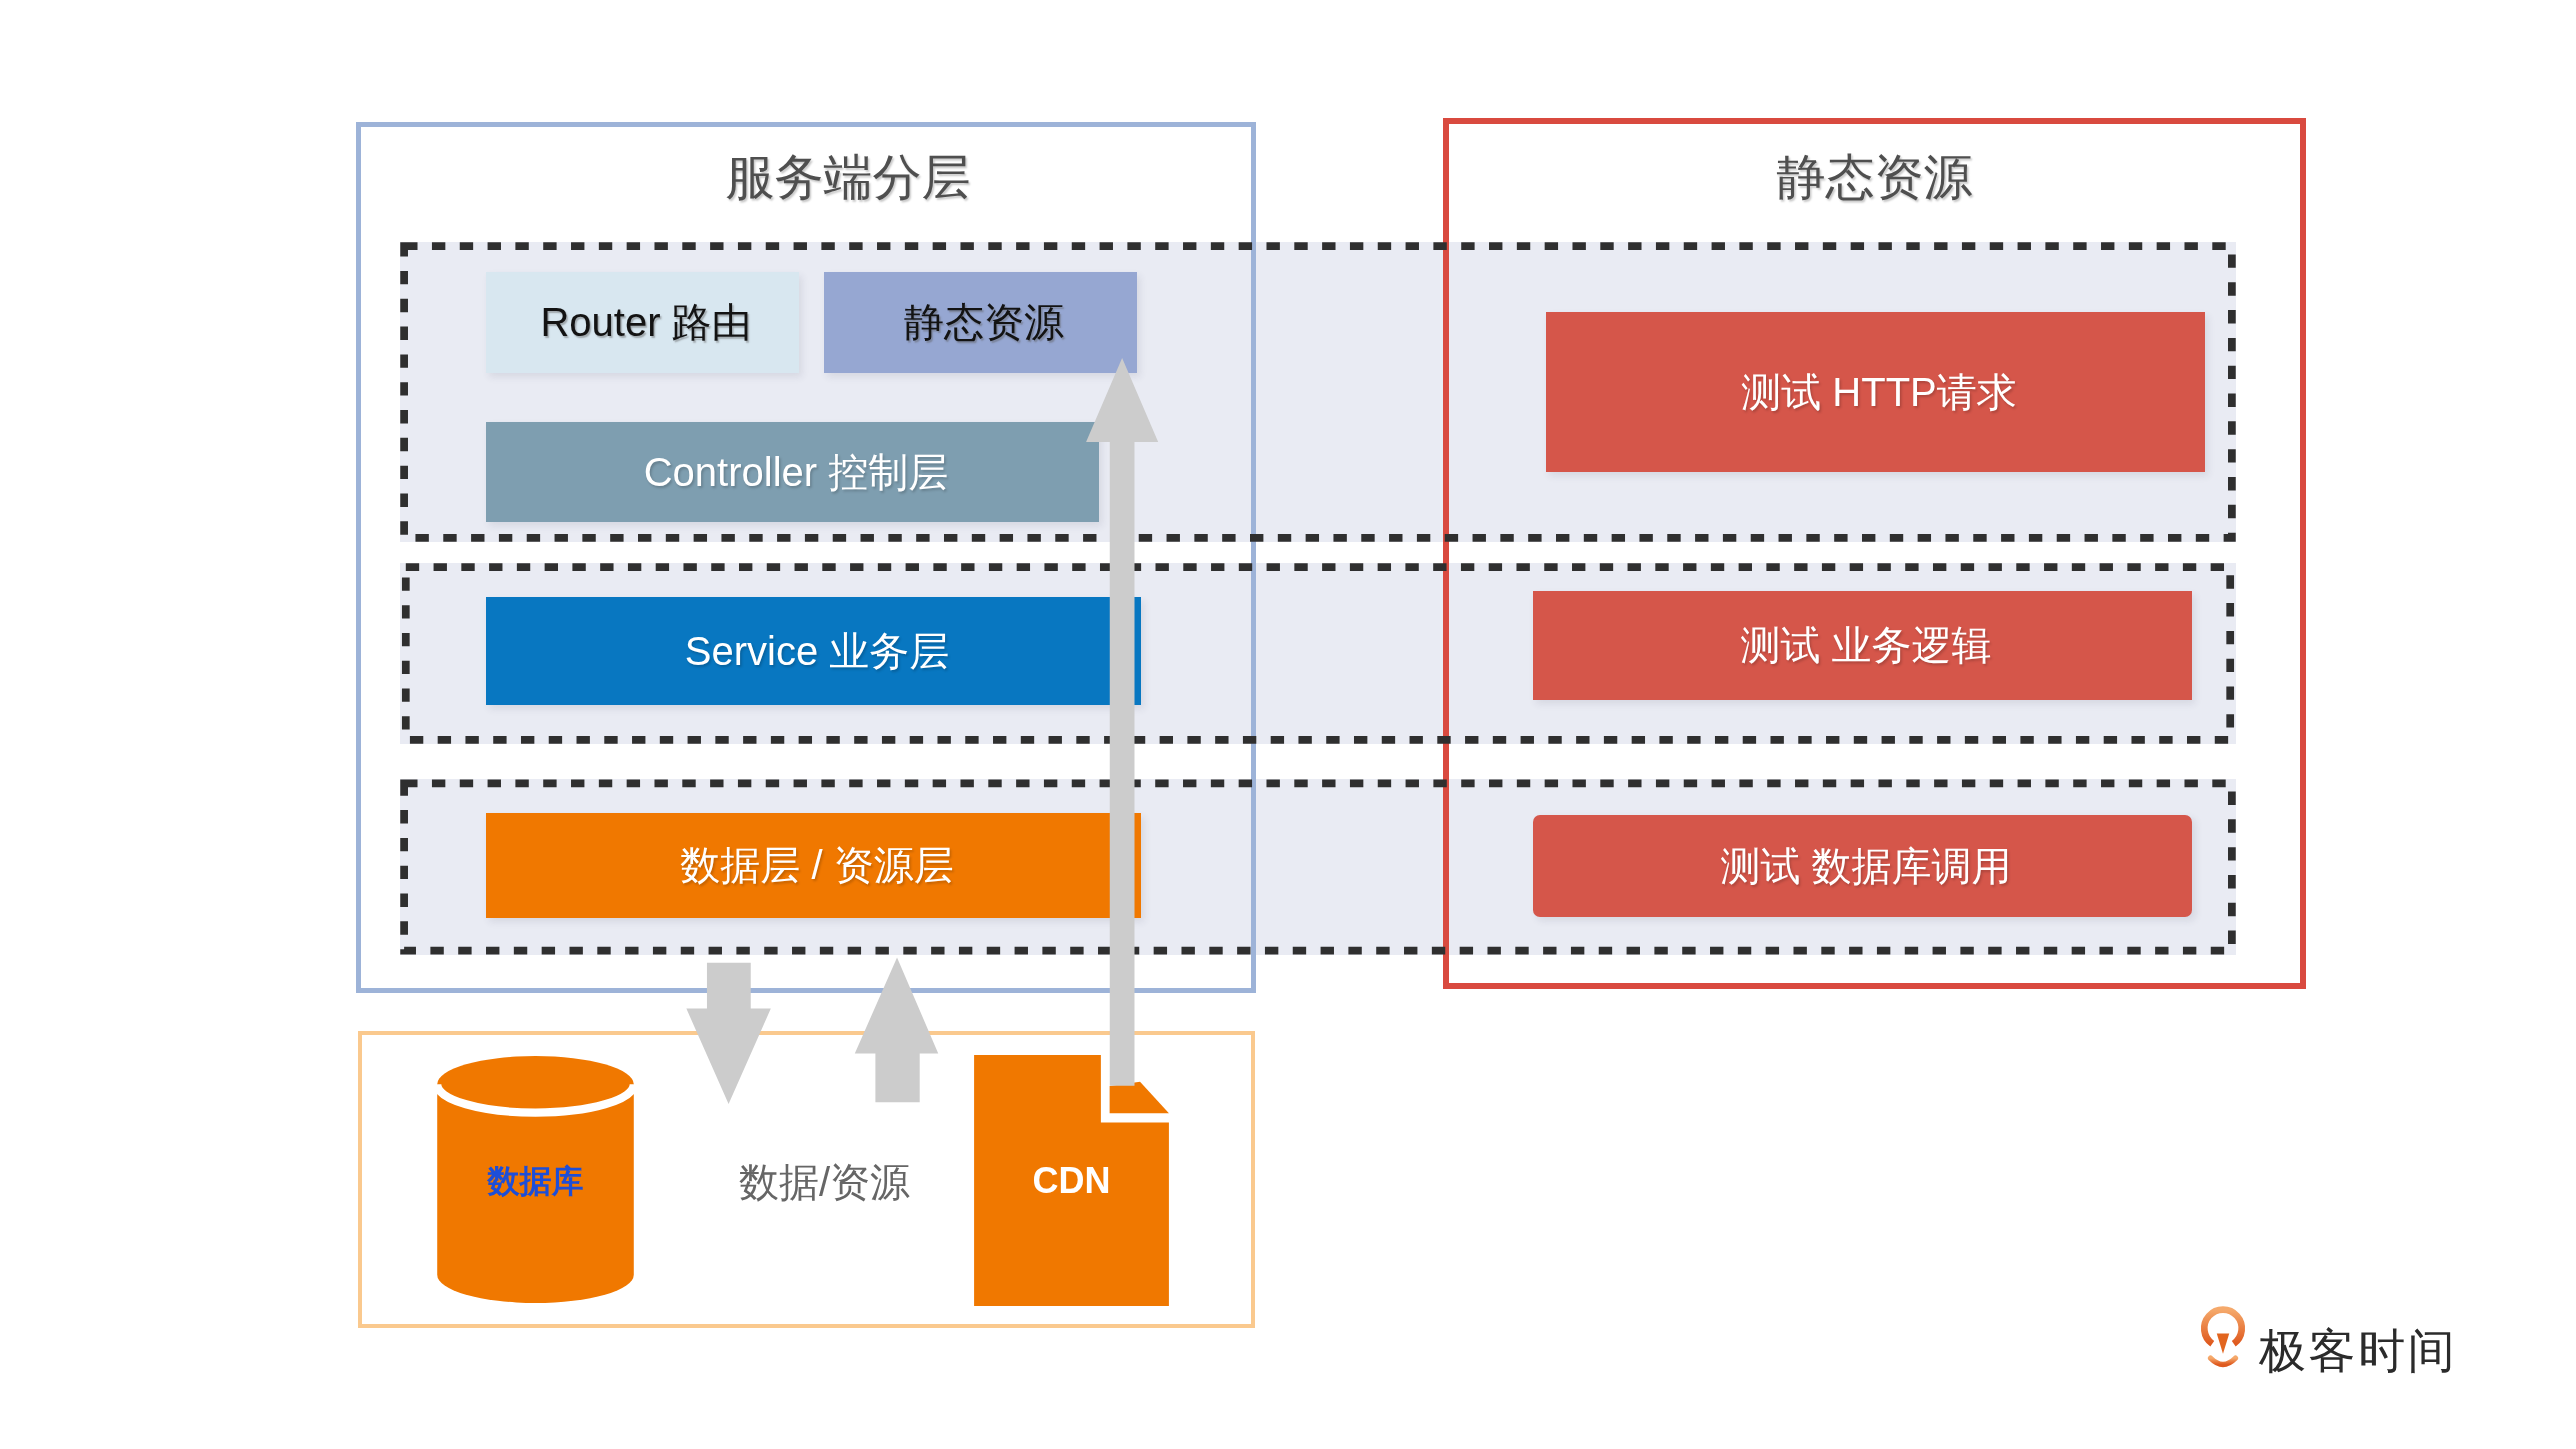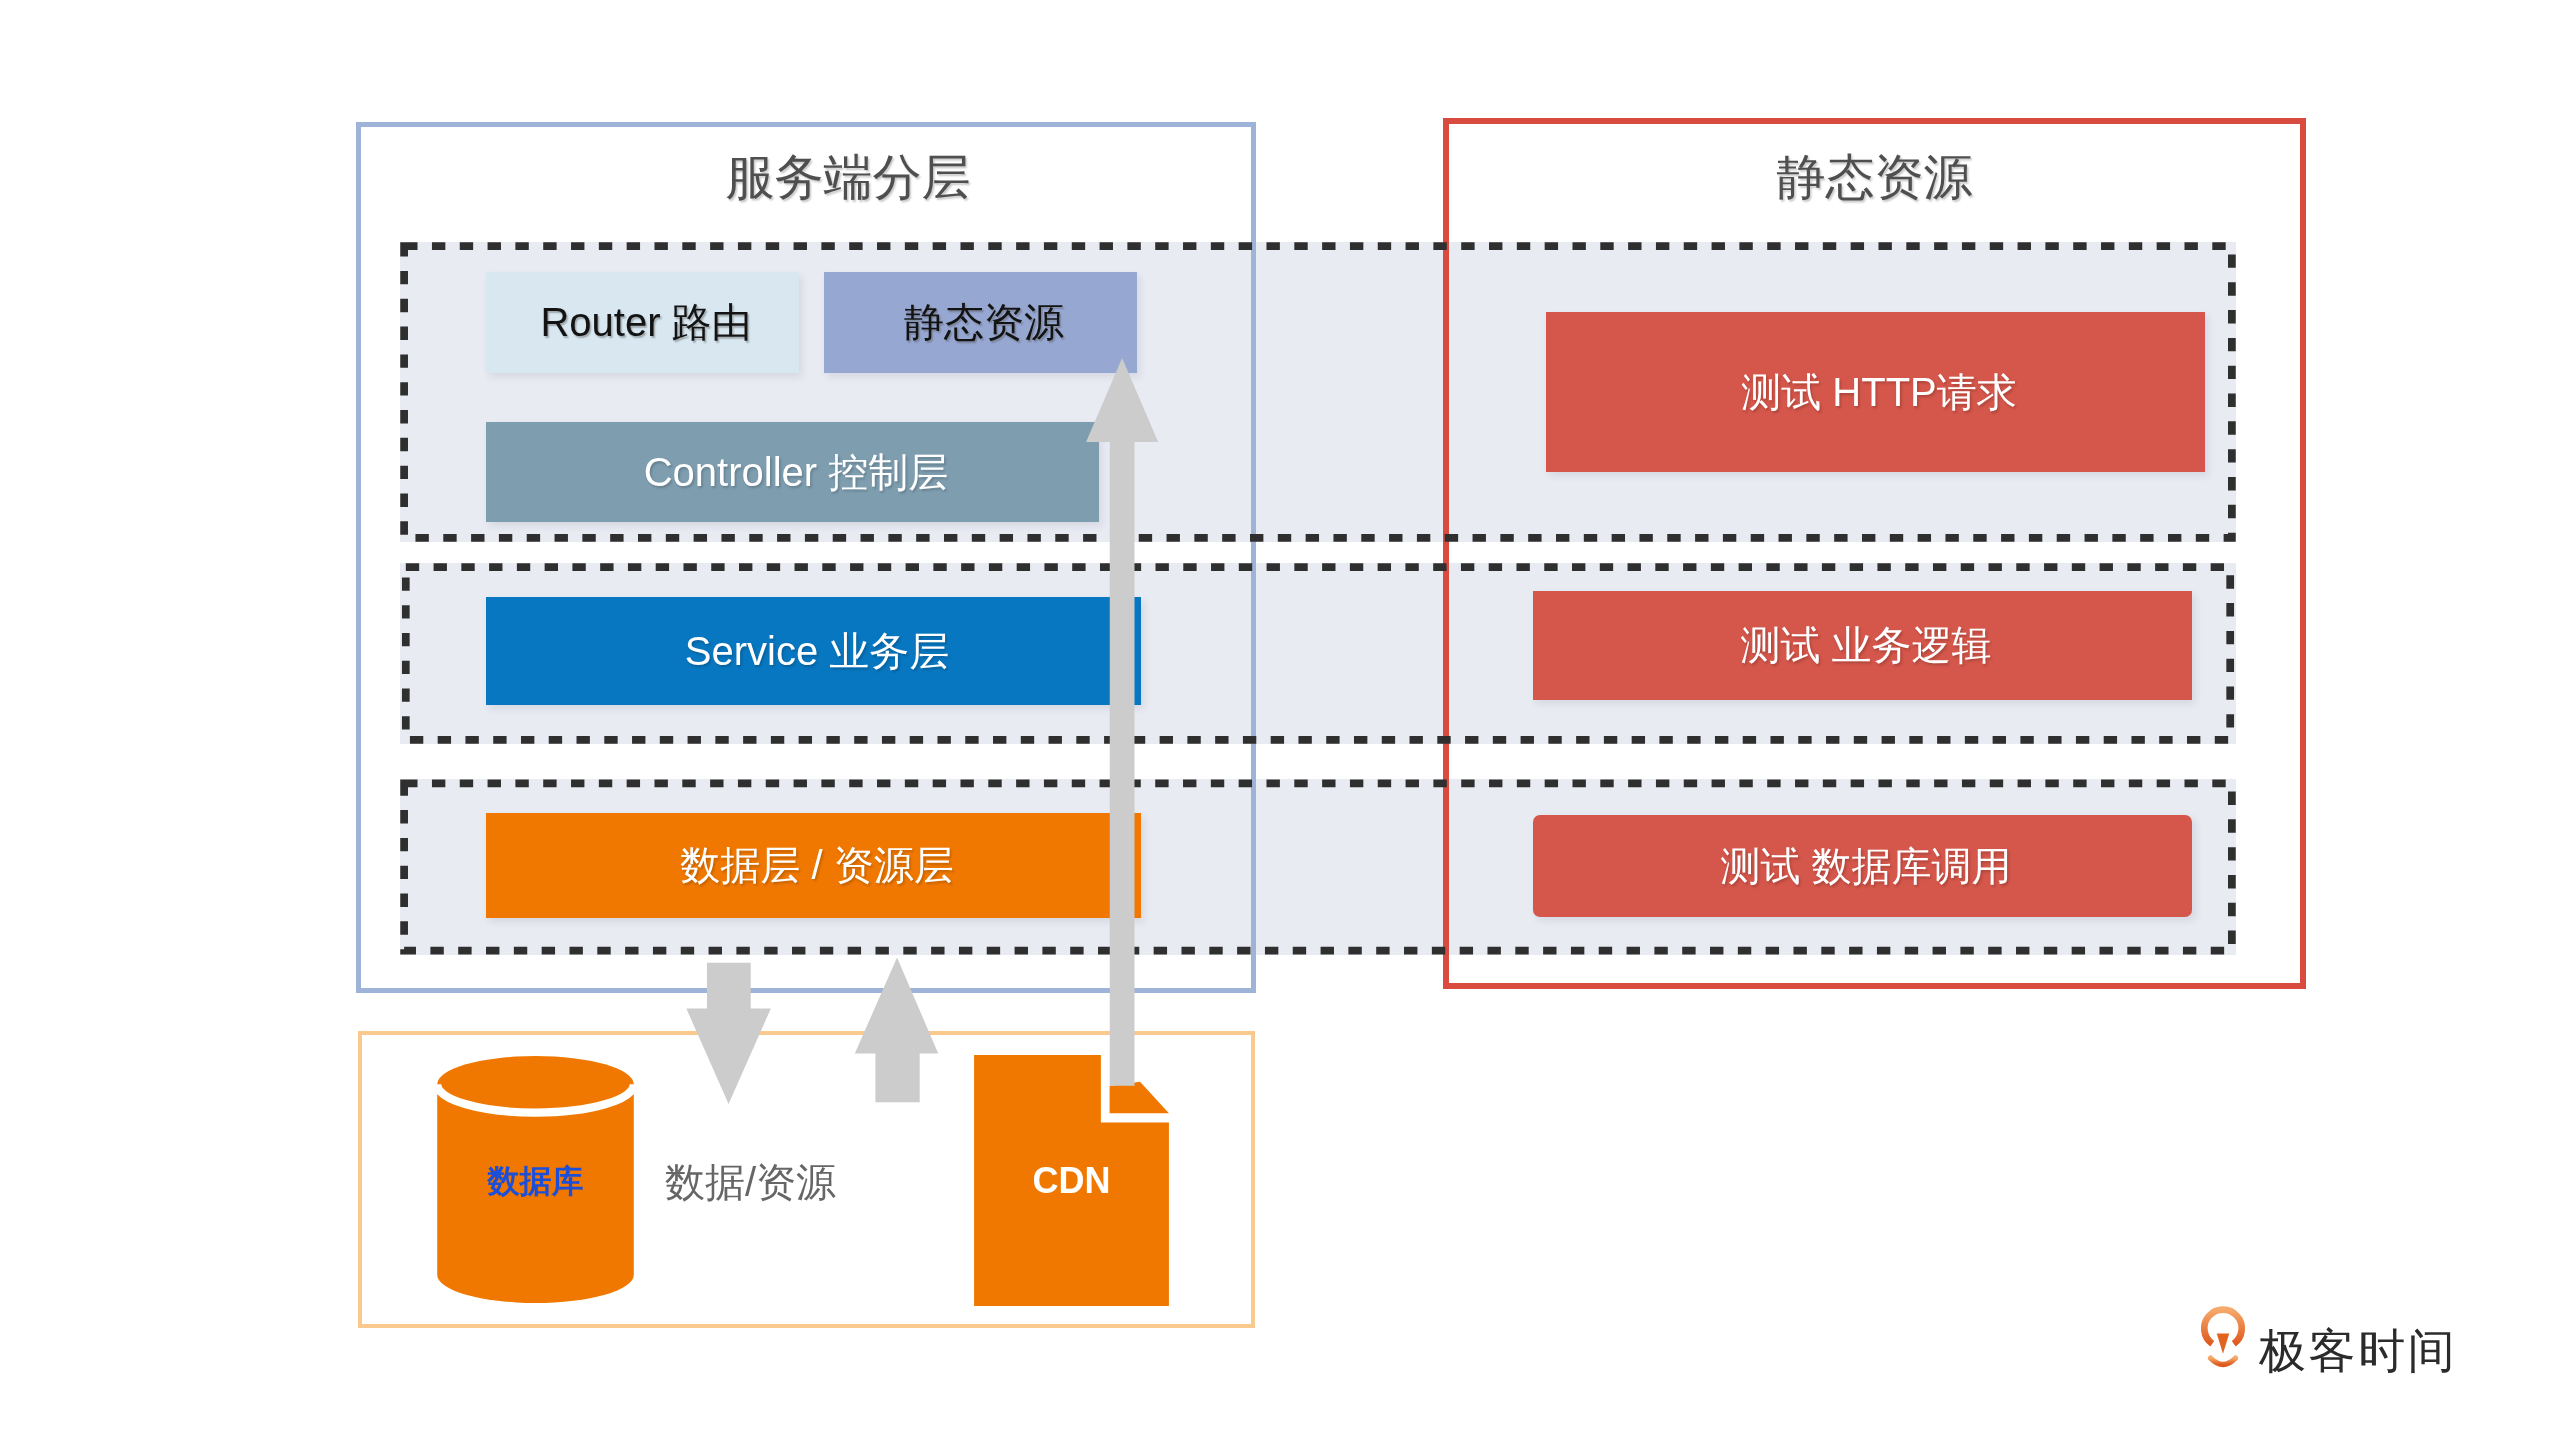--- a/index.html
+++ b/index.html
@@ -60,21 +60,21 @@
   #box-test-db  {left:1533px;top:815px;width:659px;height:102px;line-height:102px;background:#D5564A;border-radius:7px;}
 
   
   #database-icon{left:437px;top:1056px;width:197px;height:247px;z-index:4;}
   #database-label{
     left:437px;top:1155px;width:197px;height:52px;line-height:52px;z-index:5;
     text-align:center;color:#1d4ed8;font-weight:bold;font-size:32px;white-space:nowrap;
   }
   #flow-label{
     left:665px;top:1156px;width:319px;height:52px;line-height:52px;z-index:4;
-    color:#666666;font-size:40px;white-space:nowrap;
+    text-align:center;color:#666666;font-size:40px;white-space:nowrap;
   }
   #cdn-icon{left:974px;top:1055px;width:195px;height:251px;z-index:4;}
   #cdn-label{
     left:974px;top:1155px;width:195px;height:52px;line-height:52px;z-index:5;
     text-align:center;color:#fff;font-weight:bold;font-size:36px;white-space:nowrap;
   }
 
   
   #arrows{left:0;top:0;width:2576px;height:1449px;z-index:6;pointer-events:none;}
 

